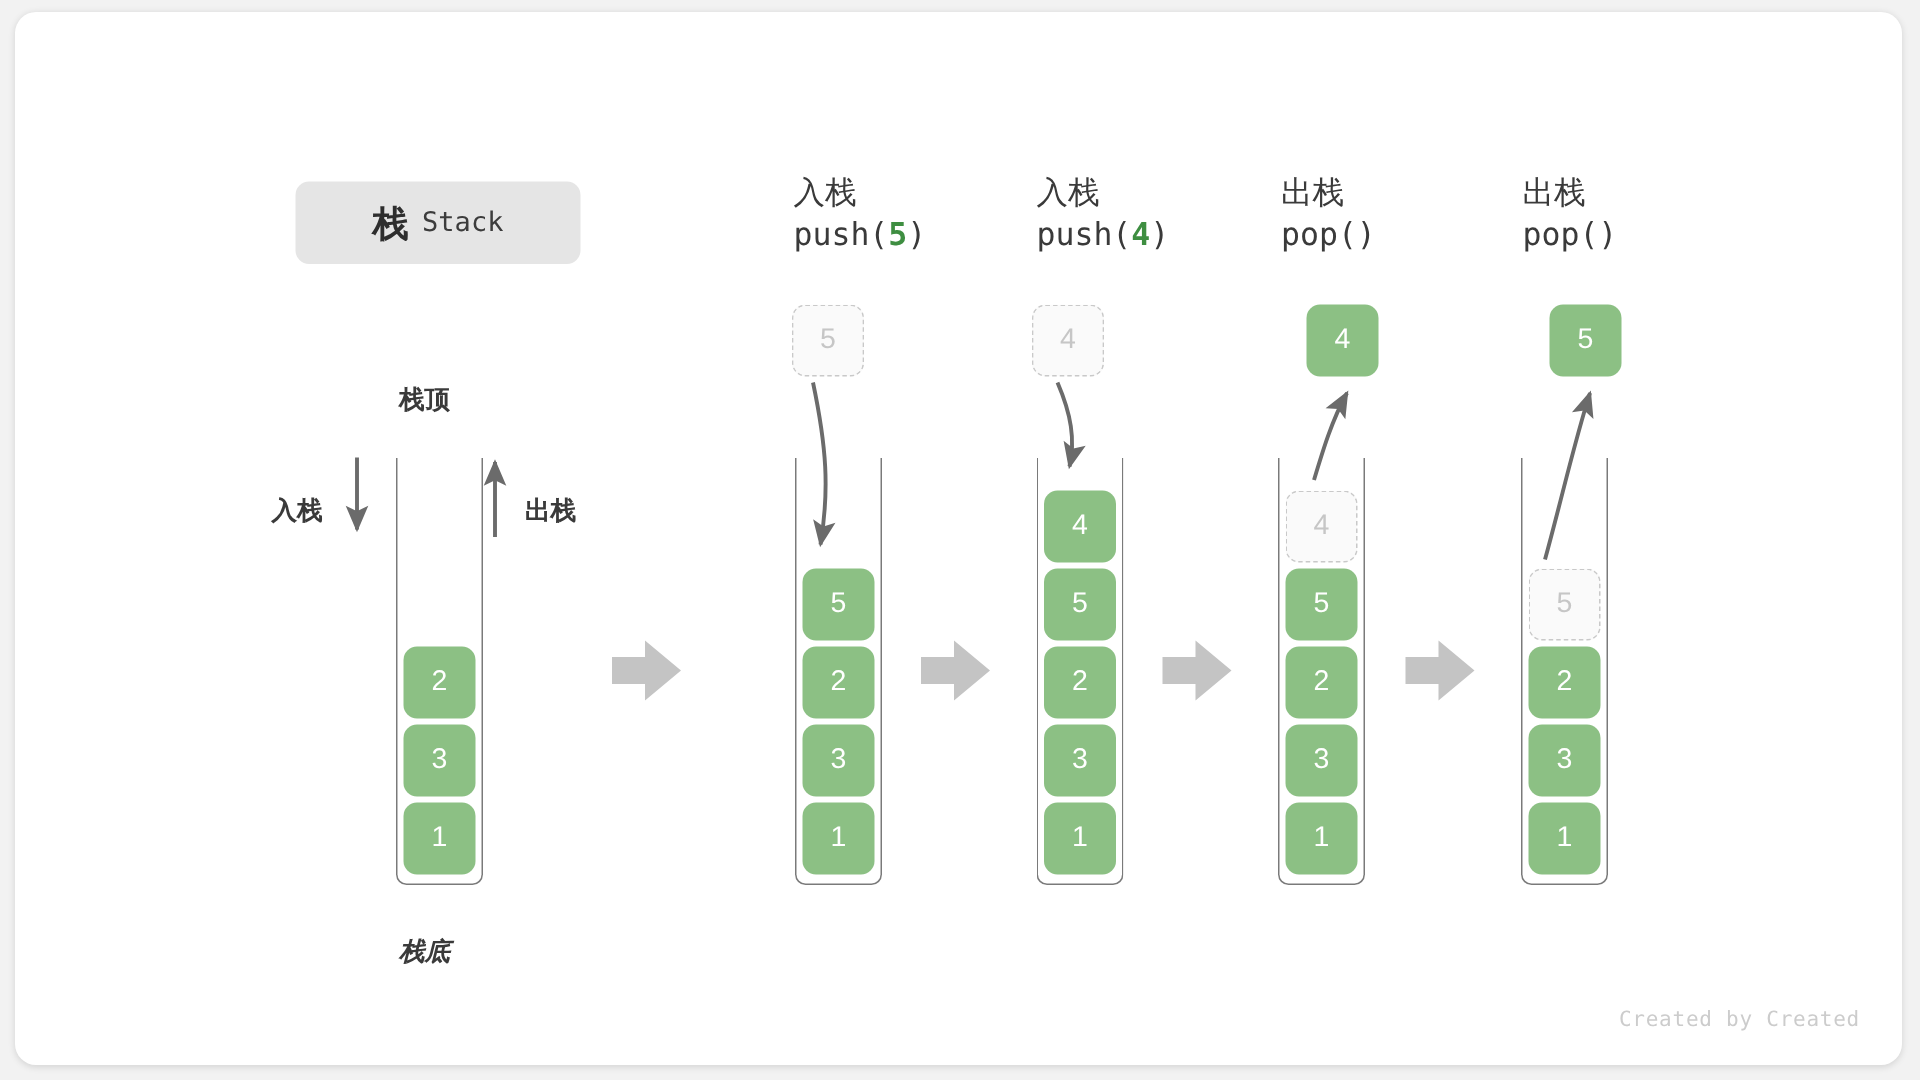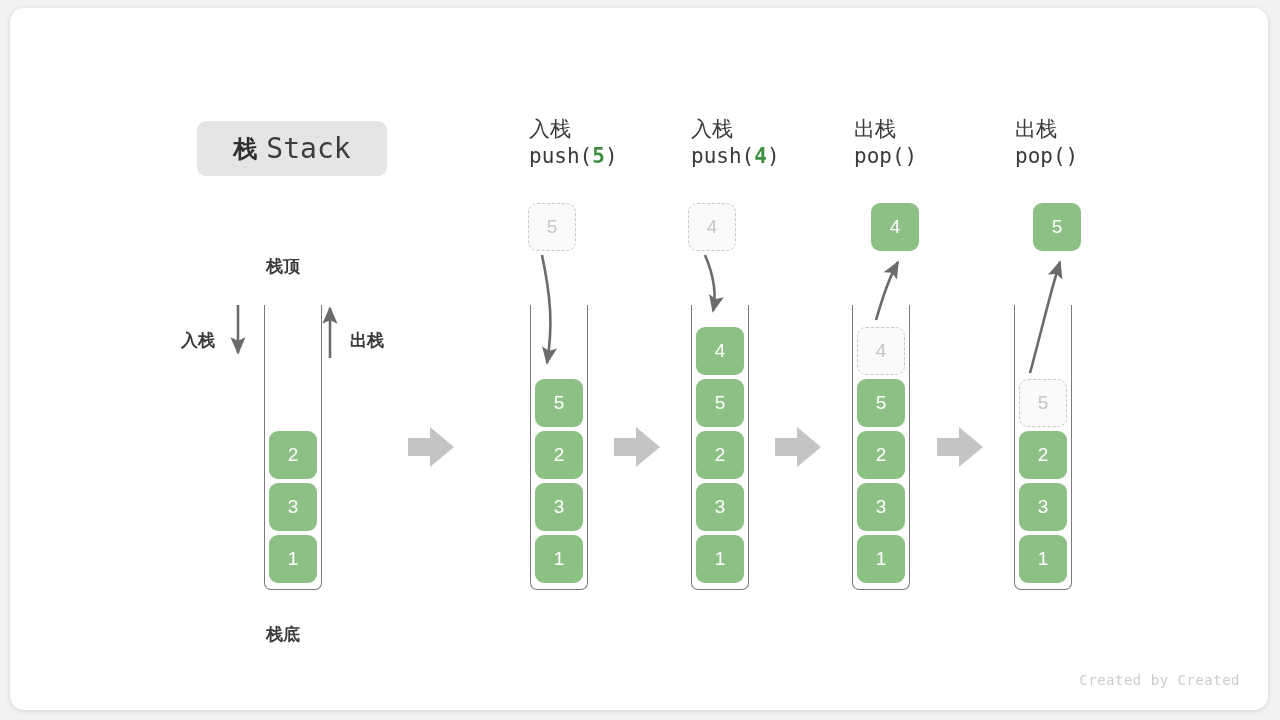--- a/index.html
+++ b/index.html
@@ -21,21 +21,21 @@
   
   .title-chip{
     position:absolute;left:187px;top:113px;
     width:190px;height:55px;
     background:#e5e5e5;border-radius:9px;
     display:flex;align-items:center;justify-content:center;
     gap:9px;
     white-space:nowrap;
   }
   .title-cn{font-size:24px;font-weight:bold;color:#2e2e2e;}
-  .title-en{font-family:"DejaVu Sans Mono","Liberation Mono",monospace;font-size:28px;color:#3c3c3c;}
+  .title-en{font-family:"DejaVu Sans Mono","Liberation Mono",monospace;font-size:18px;color:#3c3c3c;}
 
   
   .lbl{
     position:absolute;
     font-size:17px;font-weight:bold;color:#3a3a3a;
     white-space:nowrap;
   }
 
   
   .stage-head{
@@ -108,21 +108,21 @@
 <body>
 
 <div class="card">
 
   <div class="title-chip">
     <span class="title-cn">栈</span>
     <span class="title-en">Stack</span>
   </div>
 
   <div class="lbl" style="left:256px;top:247px;">栈顶</div>
-  <div class="lbl" style="left:256px;top:615px;">栈底</div>
+  <div class="lbl" style="left:256px;top:615px;font-style:italic;">栈底</div>
   <div class="lbl" style="left:171px;top:321px;">入栈</div>
   <div class="lbl" style="left:340px;top:321px;">出栈</div>
 
   <div class="stack" style="left:254px;top:297px;height:285px;"></div>
   <div class="cell solid" style="left:259px;top:423px;">2</div>
   <div class="cell solid" style="left:259px;top:475px;">3</div>
   <div class="cell solid" style="left:259px;top:527px;">1</div>
 
   <div class="stage-head" style="left:519px;top:107px;">
     <span class="op">入栈</span>

